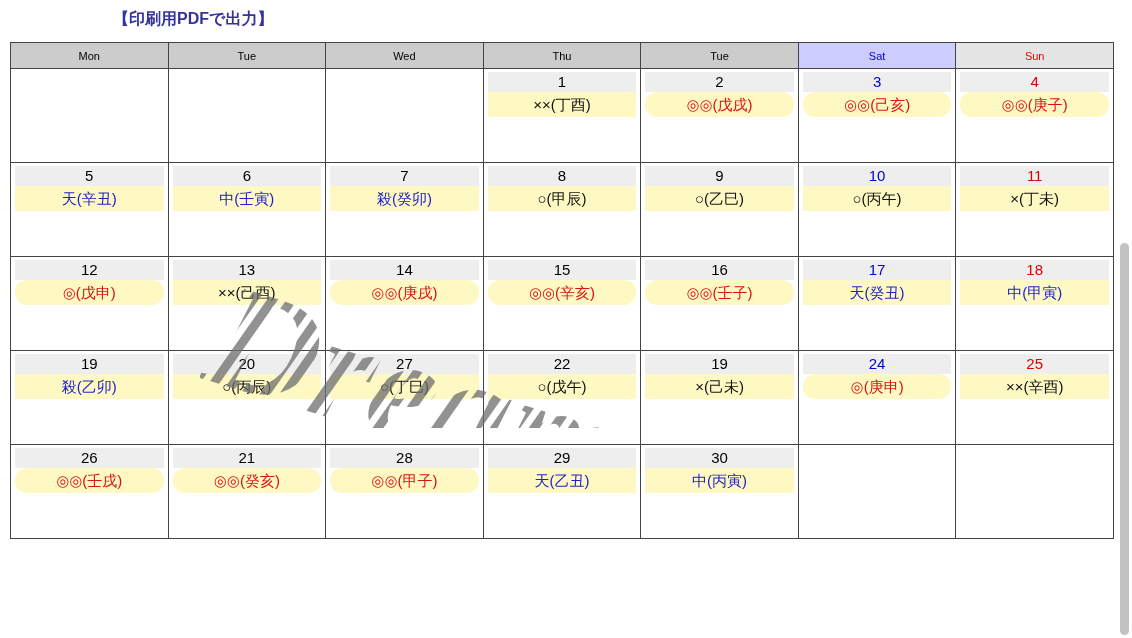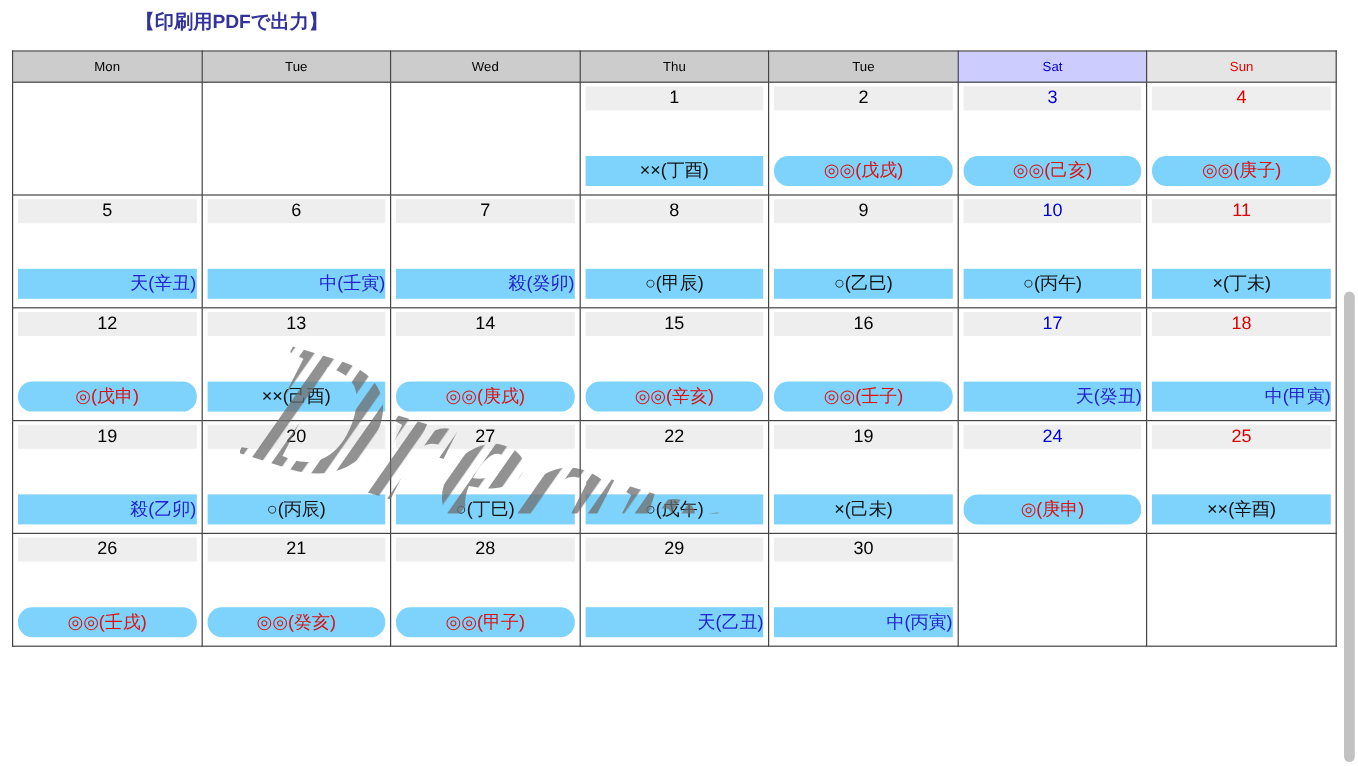--- a/index.html
+++ b/index.html
@@ -96,32 +96,31 @@
     text-align: center;
     font-size: 15px;
     line-height: 20px;
     height: 20px;
     color: #000000;
   }
   .daynum.sat  { color: #0000cc; }
   .daynum.sun  { color: #dd0000; }
   .dayinfo {
     display: block;
-    background: #7dd3fc;
+    background: #fef9c3;
     text-align: center;
     font-size: 15px;
     line-height: 25px;
     height: 25px;
     color: #000000;
     white-space: nowrap;
     overflow: hidden;
-    margin-top: 38px;
   }
   .dayinfo.red  { color: #dd1111; border-radius: 12px; }
-  .dayinfo.blue { color: #2222cc; text-align: right; }
+  .dayinfo.blue { color: #2222cc; }
   .dayinfo.black{ color: #111111; }
   td.empty .cell-inner { background: transparent; }
 
   
   .watermark {
     position: absolute;
     left: 200px;
     top: 228px;
     width: 680px;
     height: 190px;

